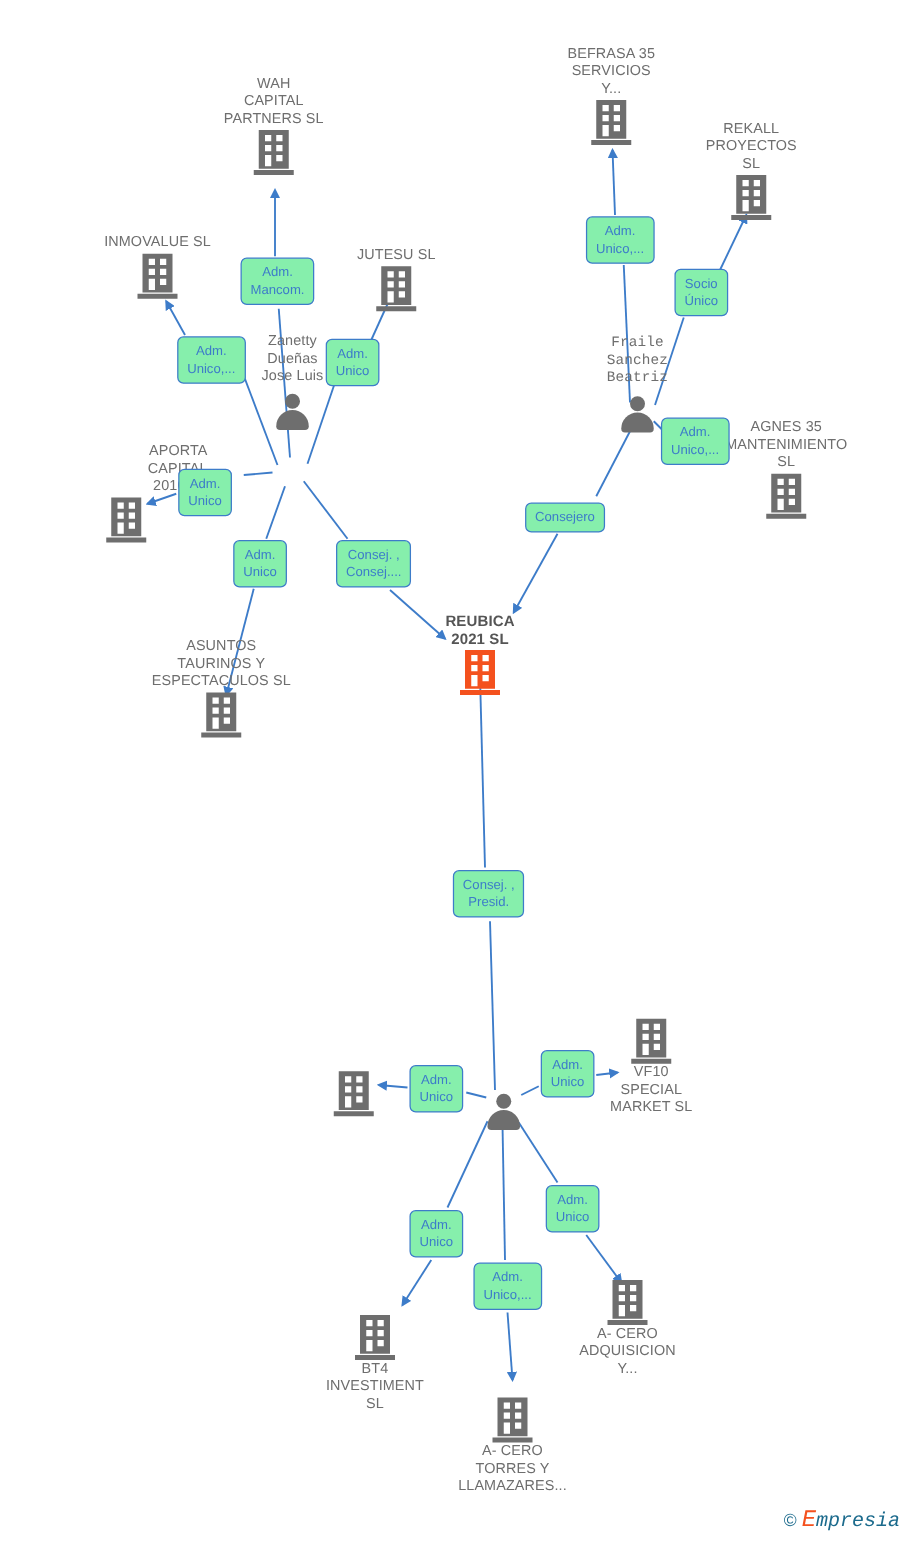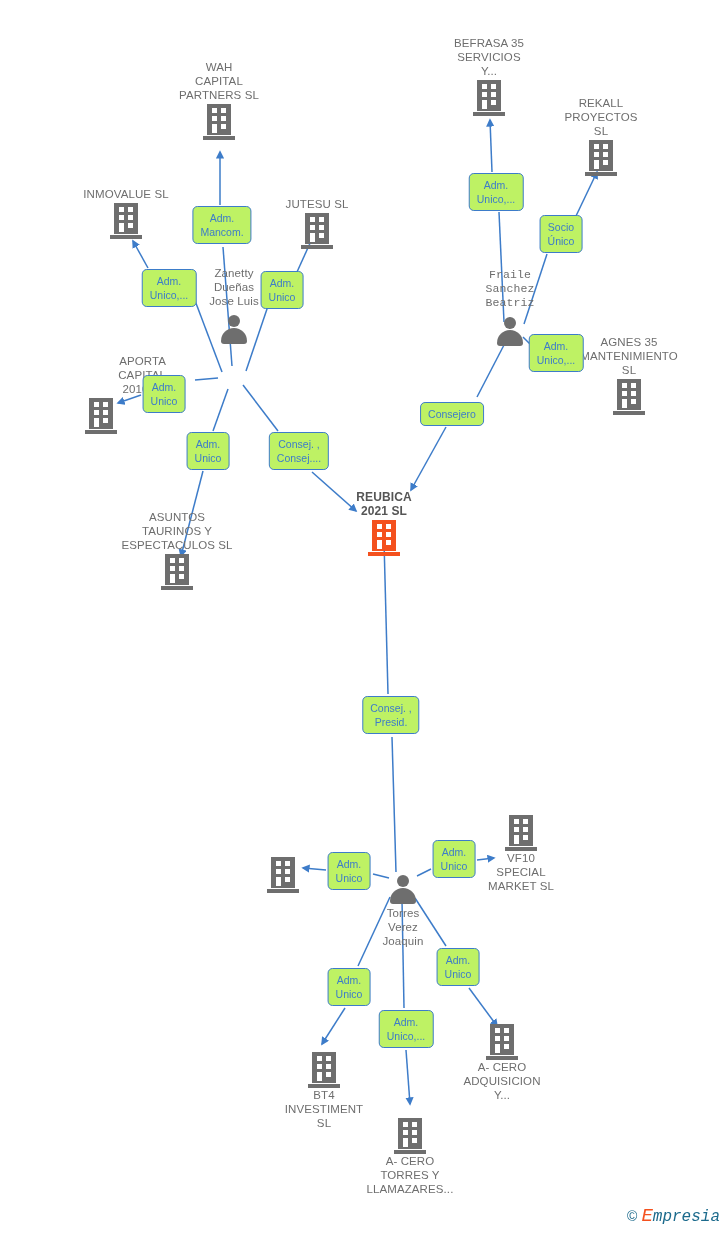--- a/index.html
+++ b/index.html
@@ -42,21 +42,21 @@
   }
   .person .torso{
     position:absolute;left:2px;top:14px;width:26px;height:16px;background:#6e6e6e;
     border-radius:13px 13px 3px 3px;
   }
 
   
   .rel{
     position:absolute;transform:translate(-50%,-50%);
     border:1.3px solid #3d7cc9;border-radius:5px;
-    background:#bef264;
+    background:#86efac;
     color:#3d7cc9;font-size:10.5px;line-height:14px;
     padding:4px 7px;text-align:center;white-space:pre-line;
     box-sizing:border-box;
   }
 
   
   .watermark{
     position:absolute;right:8px;bottom:8px;
     display:flex;align-items:center;gap:4px;
     font-size:15px;color:#1b6a8c;
@@ -323,44 +323,41 @@
     </div>
   </div>
 
   <div class="node" style="left:403px;top:868px;">
     <div class="glyph">
       <span class="person">
           <span class="head"></span>
           <span class="torso"></span>
         </span>
     </div>
-    <div class="caption">Torres
-Verez
-Joaquin</div>
   </div>
 
   <div class="node" style="left:521px;top:813px;">
     <div class="glyph">
       <span class="bld">
           <span class="body"></span>
           <span class="base"></span>
         <i style="left:9px;top:4px;"></i>
           <i style="left:18px;top:4px;"></i>
         <i style="left:9px;top:12px;"></i>
           <i style="left:18px;top:12px;"></i>
         <i class="door" style="left:9px;top:20px;"></i>
           <i style="left:18px;top:20px;"></i>
       </span>
     </div>
     <div class="caption">VF10
 SPECIAL
 MARKET  SL</div>
   </div>
 
-  <div class="node" style="left:324px;top:1050px;">
+  <div class="node" style="left:300px;top:1050px;">
     <div class="glyph">
       <span class="bld">
           <span class="body"></span>
           <span class="base"></span>
         <i style="left:9px;top:4px;"></i>
           <i style="left:18px;top:4px;"></i>
         <i style="left:9px;top:12px;"></i>
           <i style="left:18px;top:12px;"></i>
         <i class="door" style="left:9px;top:20px;"></i>
           <i style="left:18px;top:20px;"></i>

